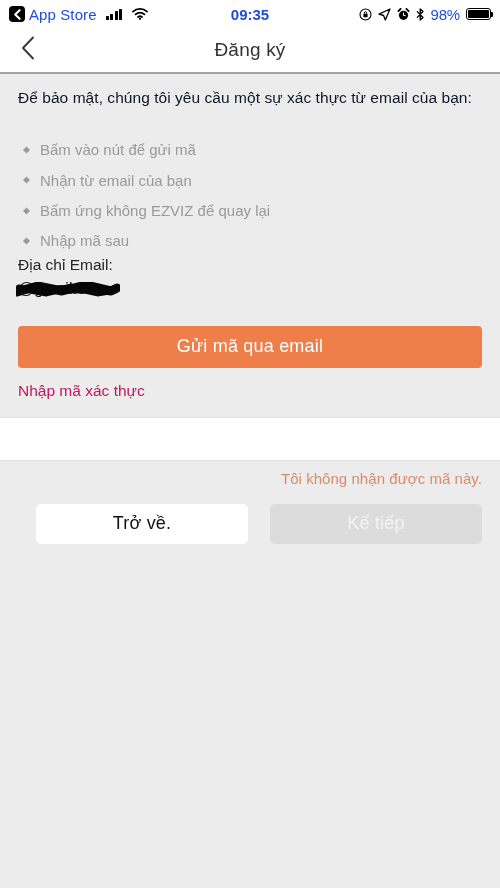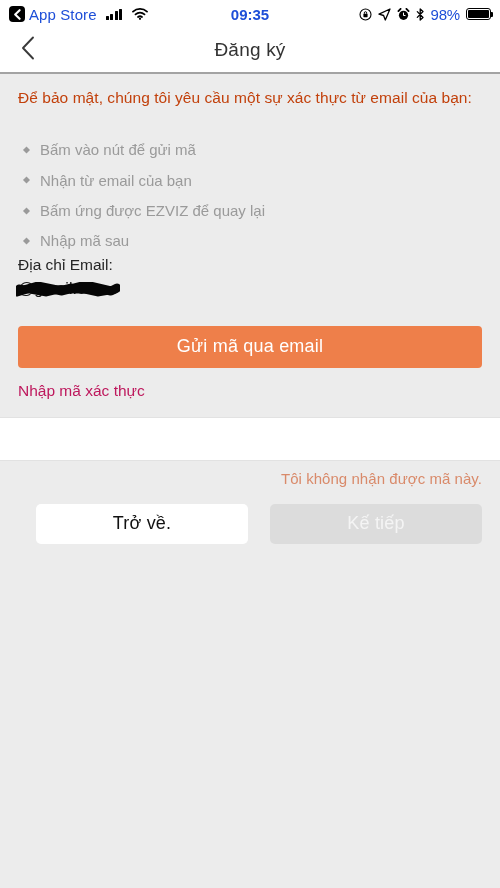--- a/index.html
+++ b/index.html
@@ -73,21 +73,21 @@
     position:absolute; left:0; right:0;
     text-align:center;
     font-size:19px; color:#333; letter-spacing:.2px;
     pointer-events:none;
   }
 
   
   .content{ background:#ececec; padding:0 18px; }
 
   .intro{
-    font-size:15.5px; line-height:1.48; color:#c2410c;
+    font-size:15.5px; line-height:1.48; color:#0f172a;
     padding-top:13px;
     letter-spacing:.05px;
   }
   .bullets{ list-style:none; margin-top:25px; }
   .bullets li{
     font-size:15px; color:#9a9a9a; line-height:1.55;
     padding:3.5px 0 3.5px 22px; position:relative;
   }
   .bullets li::before{
     content:""; position:absolute; left:6px; top:50%;
@@ -223,21 +223,21 @@
   <div class="nav-title">Đăng ký</div>
 </div>
 
 <div class="content">
 
   <p class="intro">Để bảo mật, chúng tôi yêu cầu một sự xác thực từ email của bạn:</p>
 
   <ul class="bullets">
     <li>Bấm vào nút để gửi mã</li>
     <li>Nhận từ email của bạn</li>
-    <li>Bấm ứng được EZVIZ để quay lại</li>
+    <li>Bấm ứng không EZVIZ để quay lại</li>
     <li>Nhập mã sau</li>
   </ul>
 
   <div class="email-label">Địa chỉ Email:</div>
 
   <div class="email-value">
     <span>@gmail.com</span>
     <svg class="redaction" viewBox="0 0 104 15" preserveAspectRatio="none">
       <path d="M1 10 L22 4 L46 9 L70 3 L95 9 L101 6" fill="none" stroke="#060606" stroke-width="9" stroke-linecap="round" stroke-linejoin="round"></path>
       <path d="M3 6 L30 11 L55 5 L82 11 L99 8" fill="none" stroke="#060606" stroke-width="7" stroke-linecap="round"></path>

